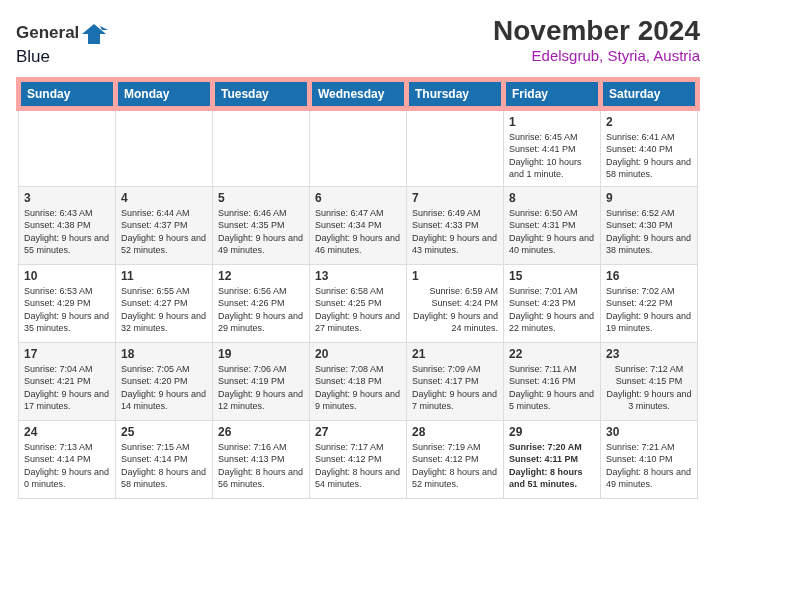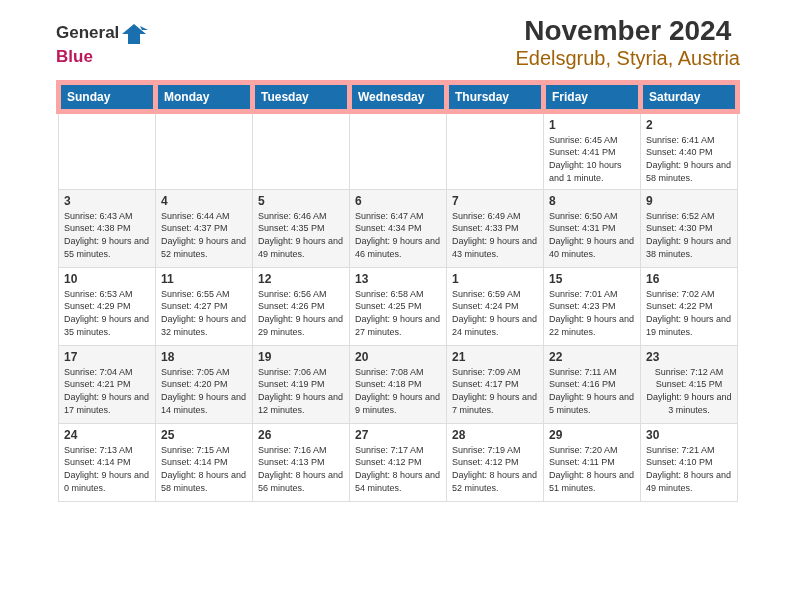--- a/index.html
+++ b/index.html
@@ -6,21 +6,20 @@
     body {
       font-family: Arial, sans-serif;
       background: #fff;
       width: 792px;
       height: 612px;
       overflow: hidden;
     }
     .page {
       width: 716px;
       padding: 16px 16px 8px 16px;
-      margin-left: 40px;
     }
     .header-area {
       display: flex;
       align-items: flex-start;
       justify-content: space-between;
       margin-bottom: 10px;
     }
     .logo {
       display: flex;
       align-items: center;
@@ -35,22 +34,22 @@
       text-align: right;
     }
     .month-title {
       font-size: 28px;
       font-weight: bold;
       color: #333;
       line-height: 1.1;
       text-align: center;
     }
     .location {
-      font-size: 20px;
-      color: #a16207;
+      font-size: 15px;
+      color: #a21caf;
     }
     table {
       width: 100%;
       border-collapse: collapse;
       table-layout: fixed;
     }
     thead tr th {
       background-color: #1a6faf;
       color: #fff;
       text-align: left;
@@ -92,21 +91,21 @@
 <div class="page">
   <div class="header-area">
     <div class="logo">
       <div>
         <div style="font-size:17px;font-weight:bold;color:#333;line-height:1.1;">
           <span>General</span><svg class="logo-icon" viewBox="0 0 28 28" style="display:inline-block;vertical-align:middle;margin-left:1px;">
               <polygon points="14,4 26,14 20,14 20,24 8,24 8,14 2,14" fill="#1a6faf"></polygon>
               <polygon points="20,6 28,10 22,10" fill="#1a6faf"></polygon>
             </svg>
         </div>
-        <div style="font-size:17px;font-weight:bold;color:#be185d;line-height:1.1;">Blue</div>
+        <div style="font-size:17px;font-weight:normal;color:#0f172a;line-height:1.1;">Blue</div>
       </div>
     </div>
     <div class="title-block">
       <div class="month-title">November 2024</div>
       <div class="location">Edelsgrub, Styria, Austria</div>
     </div>
   </div>
 
   <table>
     <thead>
@@ -204,21 +203,21 @@
 Daylight: 9 hours and 29 minutes.</div>
           </td>
           <td>
             <span class="day-num">13</span>
             <div class="day-info" style="white-space: pre-line;">Sunrise: 6:58 AM
 Sunset: 4:25 PM
 Daylight: 9 hours and 27 minutes.</div>
           </td>
           <td>
             <span class="day-num">1</span>
-            <div class="day-info" style="white-space: pre-line;">Sunrise: 6:59 AM
+            <div class="day-info" style="white-space: pre-line; text-align: right;">Sunrise: 6:59 AM
 Sunset: 4:24 PM
 Daylight: 9 hours and 24 minutes.</div>
           </td>
           <td>
             <span class="day-num">15</span>
             <div class="day-info" style="white-space: pre-line;">Sunrise: 7:01 AM
 Sunset: 4:23 PM
 Daylight: 9 hours and 22 minutes.</div>
           </td>
           <td>
@@ -298,21 +297,21 @@
 Daylight: 8 hours and 54 minutes.</div>
           </td>
           <td>
             <span class="day-num">28</span>
             <div class="day-info" style="white-space: pre-line;">Sunrise: 7:19 AM
 Sunset: 4:12 PM
 Daylight: 8 hours and 52 minutes.</div>
           </td>
           <td>
             <span class="day-num">29</span>
-            <div class="day-info" style="white-space: pre-line;">Sunrise: 7:20 AM
+            <div class="day-info" style="white-space: pre-line; font-weight: bold;">Sunrise: 7:20 AM
 Sunset: 4:11 PM
 Daylight: 8 hours and 51 minutes.</div>
           </td>
           <td>
             <span class="day-num">30</span>
             <div class="day-info" style="white-space: pre-line;">Sunrise: 7:21 AM
 Sunset: 4:10 PM
 Daylight: 8 hours and 49 minutes.</div>
           </td>
         </tr>

